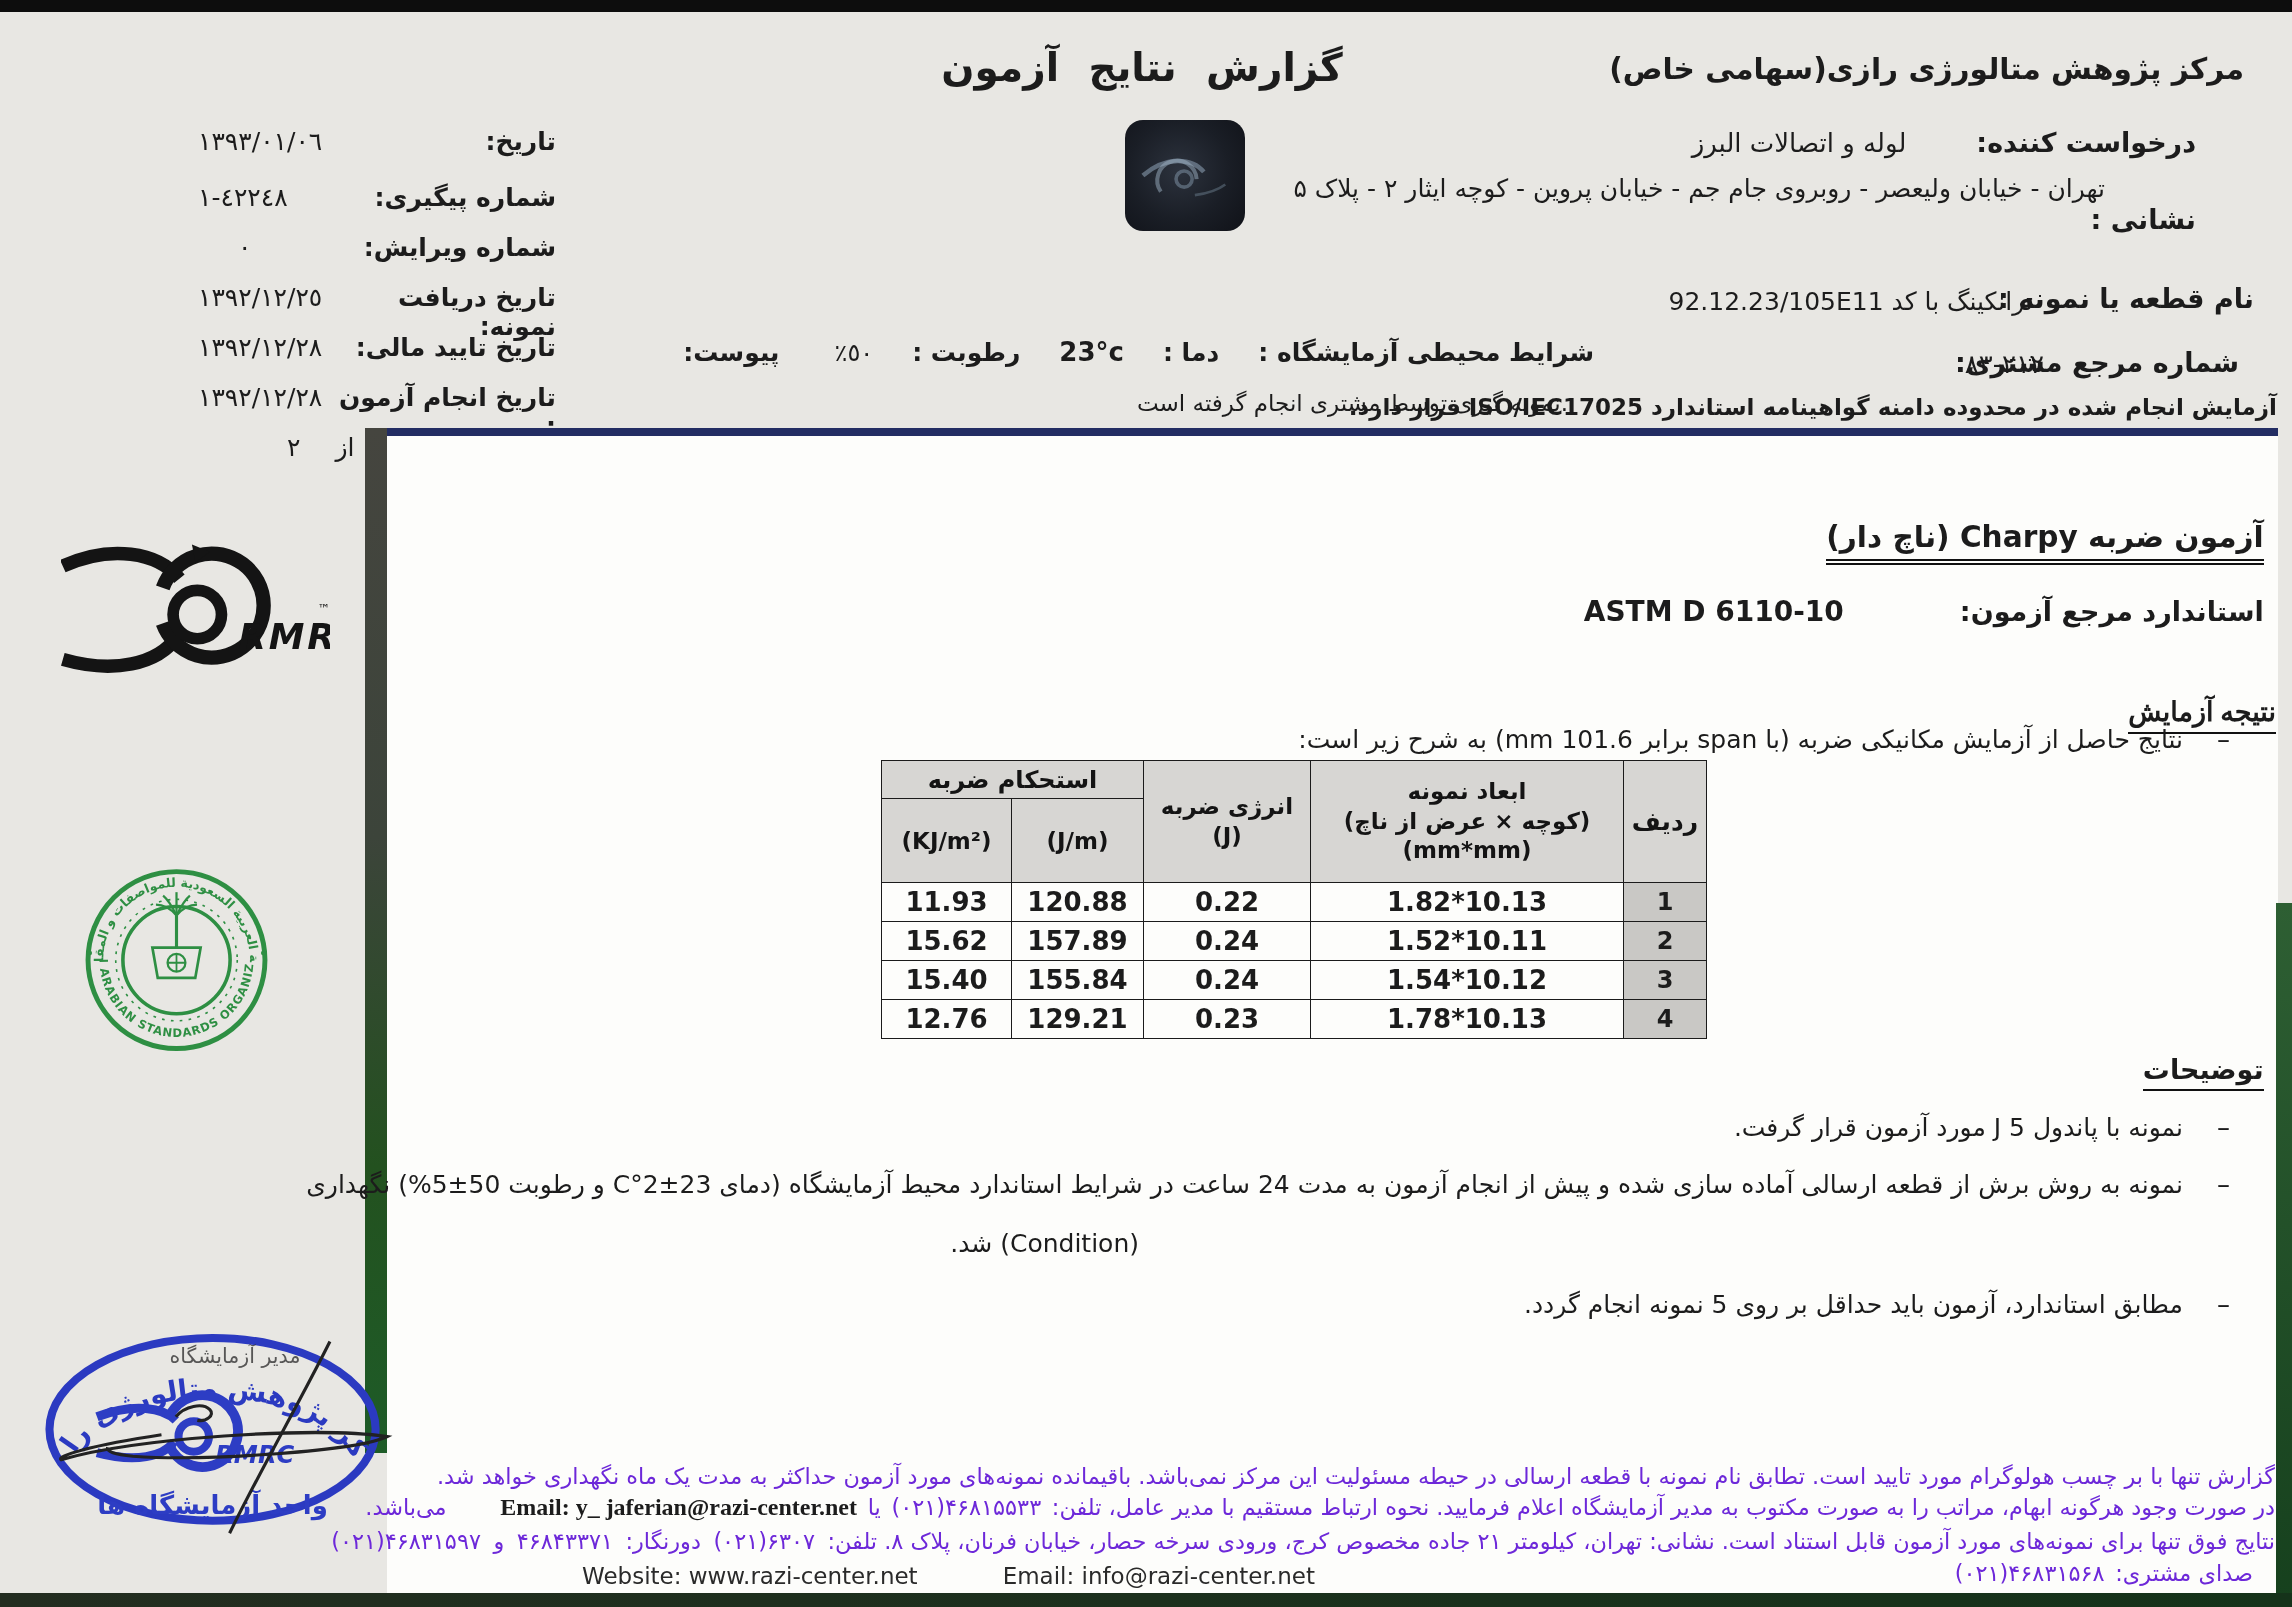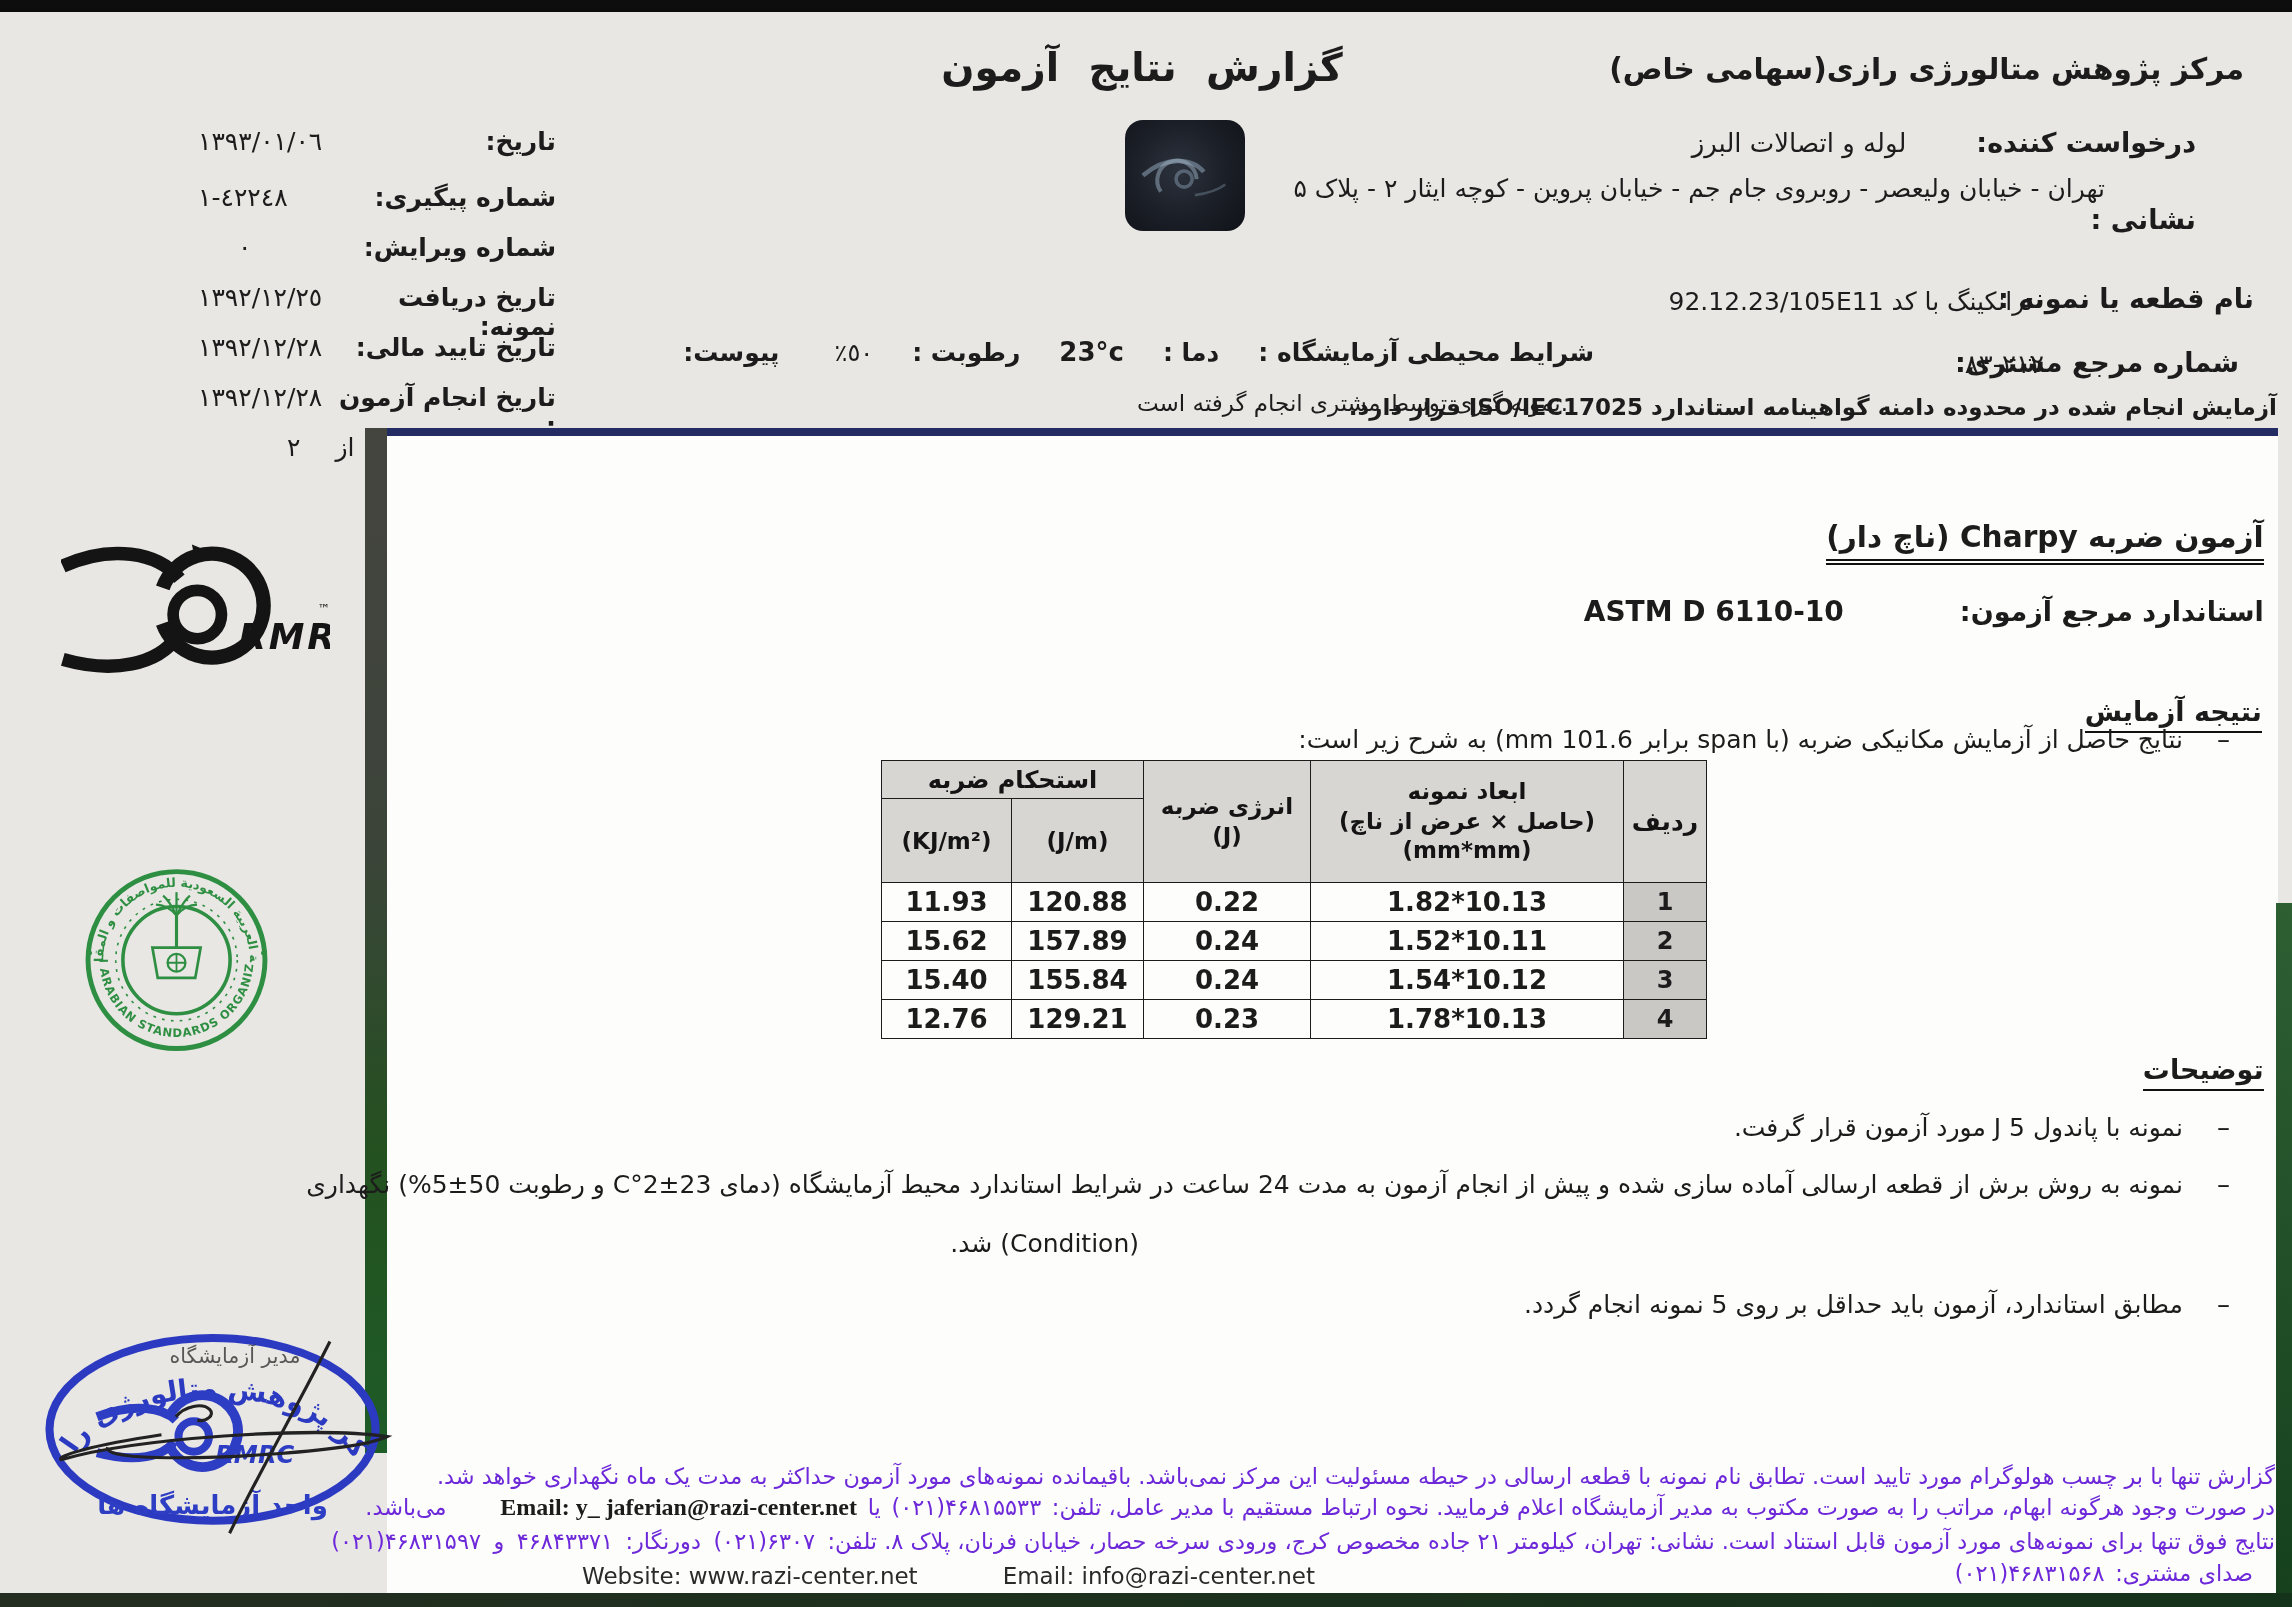--- a/index.html
+++ b/index.html
@@ -111,21 +111,21 @@
   <div class="abs band-left"></div>
   <div class="abs white-box">
 
     <div class="abs rtl b nowrap dbl-u" style="right:14.3px;top:84px;font-size:29.6px;">آزمون ضربه  Charpy (ناچ دار)</div>
 
     <div class="abs row rtl" style="right:14.3px;top:159px;gap:116px;">
       <span class="b" style="font-size:27px;">استاندارد مرجع آزمون:</span>
       <span class="b ltr" style="font-size:28px;">ASTM D 6110-10</span>
     </div>
 
-    <div class="abs rtl b nowrap sld-u" style="right:16px;top:260px;font-size:27px;">نتیجه آزمایش</div>
+    <div class="abs rtl b nowrap sld-u" style="right:2px;top:260px;font-size:27px;font-family:Liberation Serif, serif;">نتیجه آزمایش</div>
 
     <div class="abs row rtl" style="right:48px;top:288px;gap:34px;">
       <span style="font-size:26px;">–</span>
       <span style="font-size:25px;">نتایج حاصل از آزمایش مکانیکی ضربه (با span برابر 101.6 mm) به شرح زیر است:</span>
     </div>
 
     <table class="tbl abs" style="left:494px;top:324px;">
       <colgroup>
           <col style="width:83px">
           <col style="width:313px">
@@ -133,21 +133,21 @@
           <col style="width:132px">
           <col style="width:130px">
         </colgroup>
       <tbody>
           <tr style="height:38px;">
         <th rowspan="2" style="font-size:25px;">
               <div>ردیف</div>
             </th>
         <th rowspan="2">
           <div class="hdr-line">ابعاد نمونه</div>
-          <div class="hdr-line">(حاصل × عرض از ناچ)</div>
+          <div class="hdr-line">(کوچه × عرض از ناچ)</div>
           <div class="hdr-line">(mm*mm)</div>
         </th>
         <th rowspan="2">
           <div class="hdr-line">انرژی ضربه</div>
           <div class="hdr-line">(J)</div>
         </th>
         <th colspan="2" style="font-size:24px;">
               <div>استحکام ضربه</div>
             </th>
       </tr>

